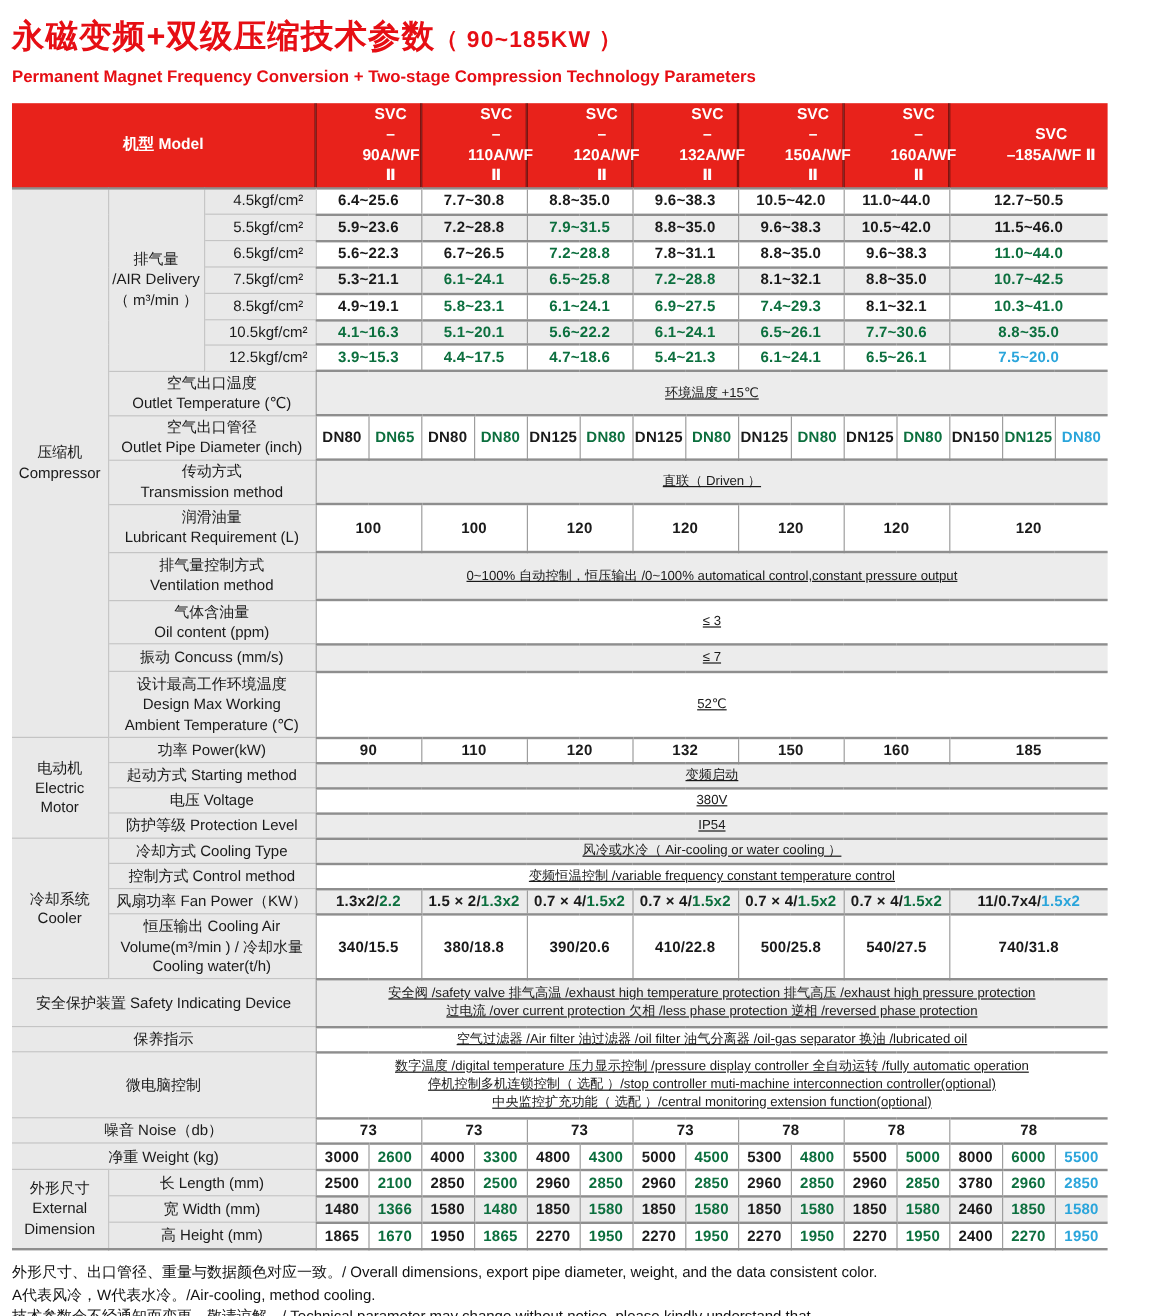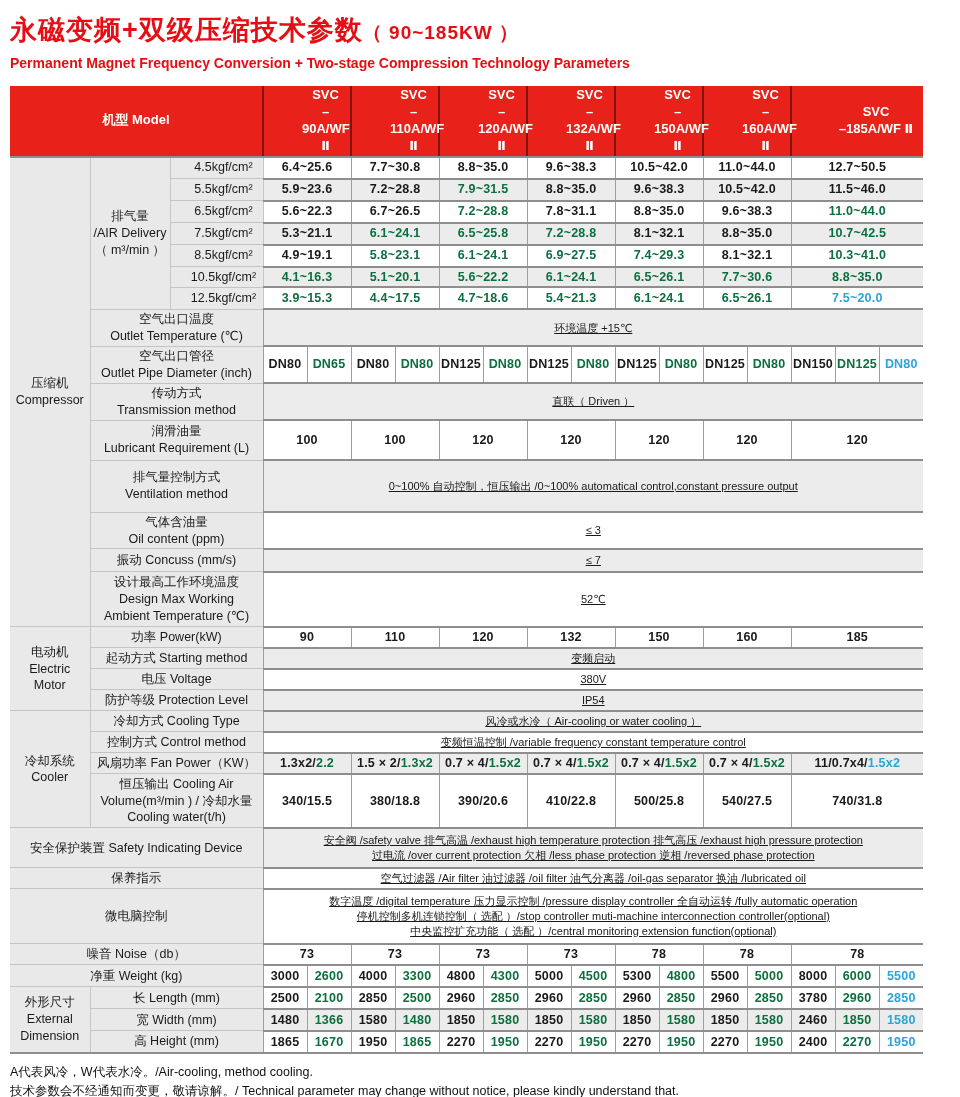--- a/index.html
+++ b/index.html
@@ -192,21 +192,21 @@
           <td class="left lblwide" colspan="2">润滑油量
 Lubricant Requirement (L)</td>
           <td class="data num" colspan="2"><span class="c-b">100</span></td>
           <td class="data num" colspan="2"><span class="c-b">100</span></td>
           <td class="data num" colspan="2"><span class="c-b">120</span></td>
           <td class="data num" colspan="2"><span class="c-b">120</span></td>
           <td class="data num" colspan="2"><span class="c-b">120</span></td>
           <td class="data num" colspan="2"><span class="c-b">120</span></td>
           <td class="data num" colspan="3"><span class="c-b">120</span></td>
         </tr>
-        <tr class="bg-g" style="height:52px">
+        <tr class="bg-g" style="height:40px">
           <td class="left lblwide" colspan="2">排气量控制方式
 Ventilation method</td>
           <td class="data span" colspan="15">0~100% 自动控制，恒压输出 /0~100%  automatical control,constant pressure output</td>
         </tr>
         <tr class="bg-w" style="height:35px">
           <td class="left lblwide" colspan="2">气体含油量
 Oil content (ppm)</td>
           <td class="data span" colspan="15">≤ 3</td>
         </tr>
         <tr class="bg-g" style="height:23px">
@@ -373,16 +373,17 @@
           <td class="data num"><span class="c-b">2270</span></td>
           <td class="data num"><span class="c-g">1950</span></td>
           <td class="data num"><span class="c-b">2400</span></td>
           <td class="data num"><span class="c-g">2270</span></td>
           <td class="data num"><span class="c-u">1950</span></td>
         </tr>
       </tbody>
     </table>
 
   <div class="notes">
+      <div class="note">外形尺寸、出口管径、重量与数据颜色对应一致。/ Overall dimensions, export pipe diameter, weight, and the data consistent color.</div>
       <div class="note">A代表风冷，W代表水冷。/Air-cooling, method cooling.</div>
       <div class="note">技术参数会不经通知而变更，敬请谅解。/ Technical parameter may change without notice, please kindly understand that.</div>
     </div>
 </div>
 
 </body></html>

